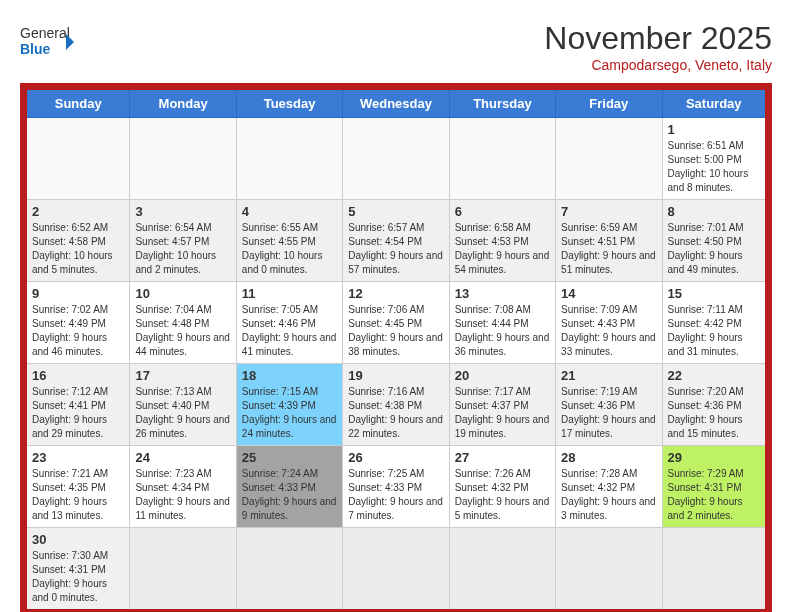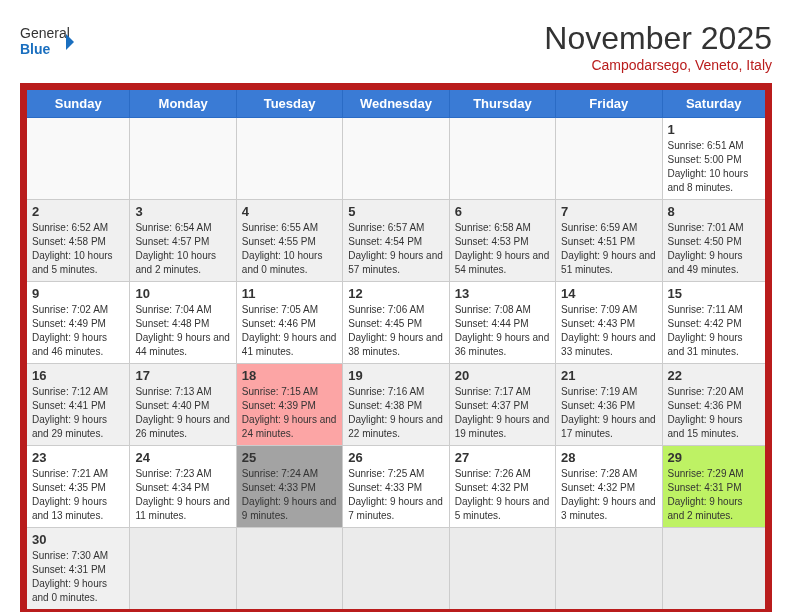--- a/index.html
+++ b/index.html
@@ -219,21 +219,21 @@
           <div class="day-info" style="white-space: pre-line;">Sunrise: 7:12 AM
 Sunset: 4:41 PM
 Daylight: 9 hours and 29 minutes.</div>
         </td>
         <td style="background-color: rgb(240, 240, 240);">
           <span class="day-number">17</span>
           <div class="day-info" style="white-space: pre-line;">Sunrise: 7:13 AM
 Sunset: 4:40 PM
 Daylight: 9 hours and 26 minutes.</div>
         </td>
-        <td style="background-color: #fca5a5;">
+        <td style="background-color: #7dd3fc;">
           <span class="day-number">18</span>
           <div class="day-info" style="white-space: pre-line;">Sunrise: 7:15 AM
 Sunset: 4:39 PM
 Daylight: 9 hours and 24 minutes.</div>
         </td>
         <td style="background-color: rgb(240, 240, 240);">
           <span class="day-number">19</span>
           <div class="day-info" style="white-space: pre-line;">Sunrise: 7:16 AM
 Sunset: 4:38 PM
 Daylight: 9 hours and 22 minutes.</div>

